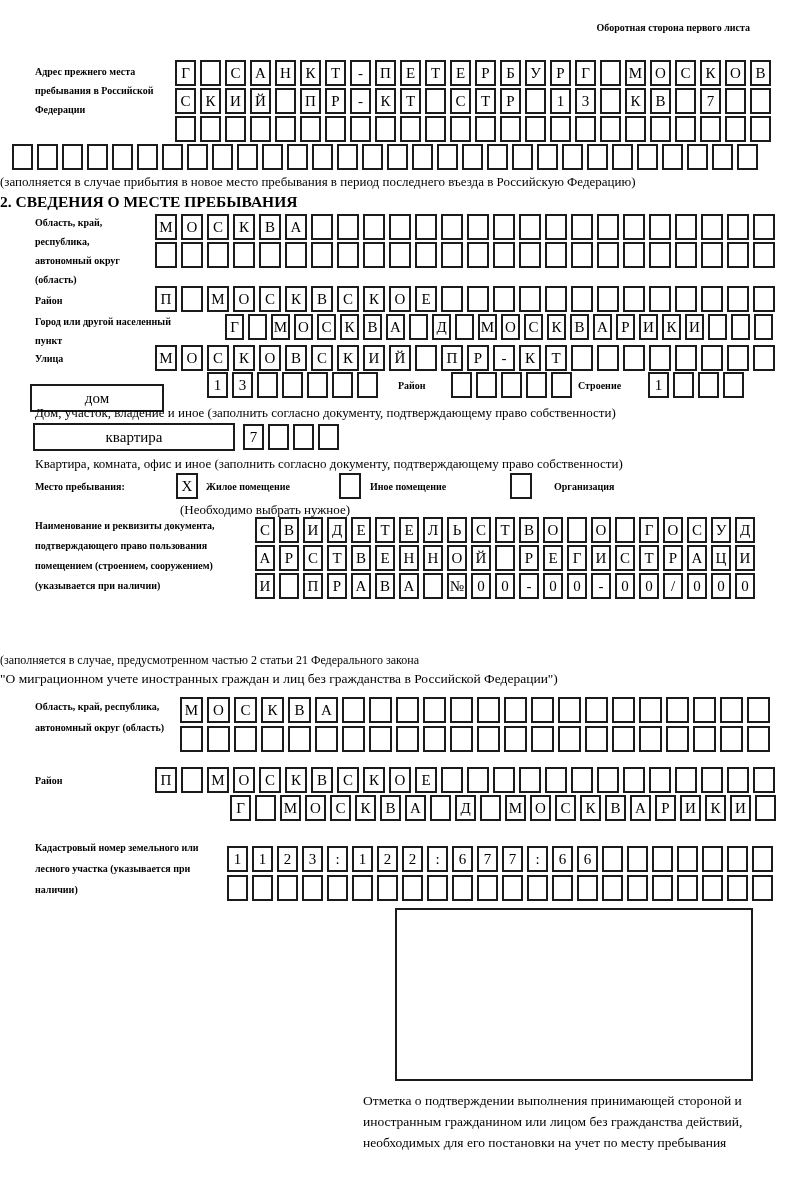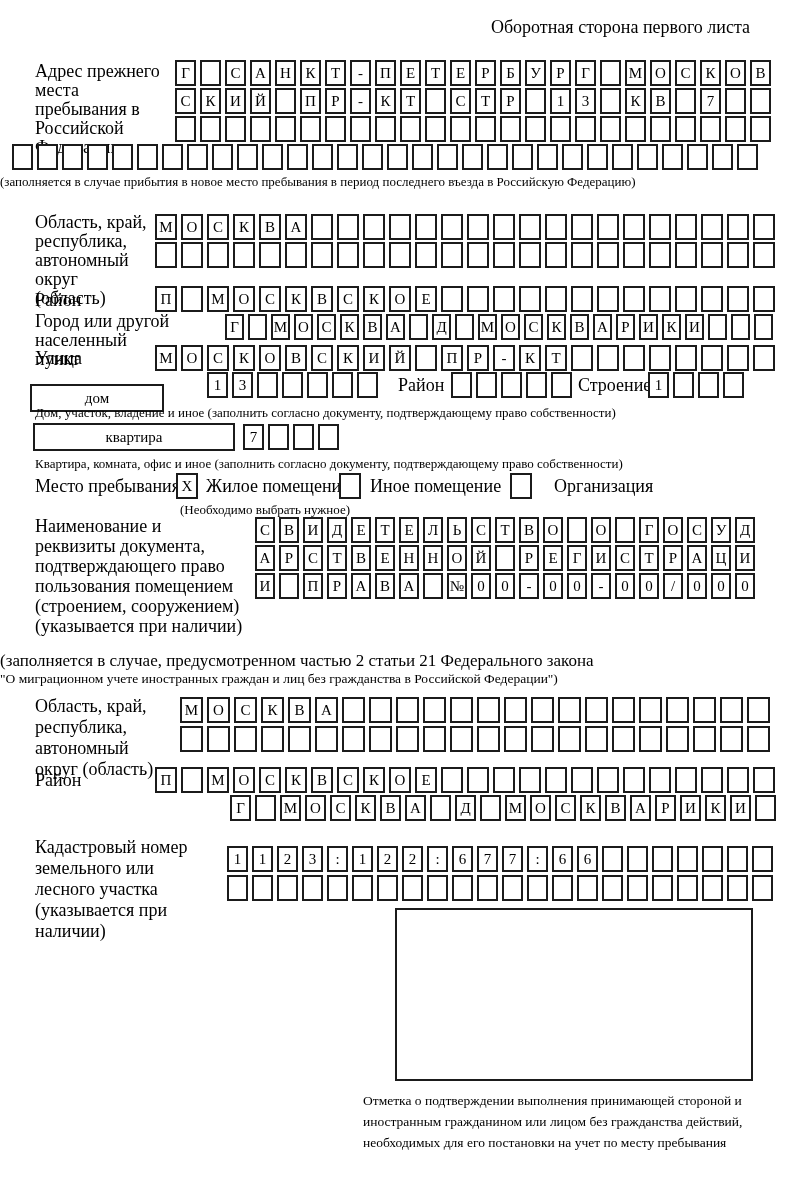--- a/index.html
+++ b/index.html
@@ -1,21 +1,21 @@
 <!DOCTYPE html>
 <html><head>
 <meta charset="utf-8">
 <style>
   html,body{margin:0;padding:0;background:#ffffff;}
   #page{
     position:relative;width:800px;height:1180px;background:#ffffff;
     font-family:"Liberation Serif","DejaVu Serif",serif;color:#000;overflow:hidden;
   }
   .abs{position:absolute;}
-  .label{font-size:18px;line-height:19px;}
+  .label{font-size:10px;line-height:19px;font-weight:bold;}
   .caption{font-size:13px;line-height:17px;}
   .title{font-size:15.5px;font-weight:bold;}
   .center{}
   .right{text-align:right;}
   .boxrow{display:flex;gap:4px;}
   .cell{
     box-sizing:border-box;flex:none;width:22px;height:26px;
     border:2px solid #1b1b1b;display:flex;align-items:center;justify-content:center;
     font-size:15px;background:#fff;
   }
@@ -142,20 +142,21 @@
       <span class="cell"></span>
       <span class="cell"></span>
       <span class="cell"></span>
       <span class="cell"></span>
       <span class="cell"></span>
       <span class="cell"></span>
       <span class="cell"></span>
     </div>
   <div class="abs caption center" style="left:0;top:173px;width:800px">(заполняется в случае прибытия в новое место пребывания в период последнего въезда в Российскую Федерацию)</div>
 
+  <div class="abs title center" style="left:0;top:193px;width:800px">2. СВЕДЕНИЯ О МЕСТЕ ПРЕБЫВАНИЯ</div>
 
   <div class="abs label" style="left:35px;top:213px;width:112px">Область, край, республика, автономный округ (область)</div>
   <div class="abs boxrow" style="left:155px;top:214px">
       <span class="cell">М</span>
       <span class="cell">О</span>
       <span class="cell">С</span>
       <span class="cell">К</span>
       <span class="cell">В</span>
       <span class="cell">А</span>
       <span class="cell"></span>
@@ -403,21 +404,21 @@
       <span class="cell">0</span>
       <span class="cell">-</span>
       <span class="cell">0</span>
       <span class="cell">0</span>
       <span class="cell">/</span>
       <span class="cell">0</span>
       <span class="cell">0</span>
       <span class="cell">0</span>
     </div>
 
-  <div class="abs caption center" style="left:0;top:652px;width:800px;font-size:17px">(заполняется в случае, предусмотренном частью 2 статьи 21 Федерального закона</div>
+  <div class="abs caption center" style="left:0;top:652px;width:800px;font-size:12px">(заполняется в случае, предусмотренном частью 2 статьи 21 Федерального закона</div>
   <div class="abs caption center" style="left:0;top:670px;width:800px;font-size:13.5px">"О миграционном учете иностранных граждан и лиц без гражданства в Российской Федерации")</div>
 
   <div class="abs label" style="left:35px;top:696px;width:140px;line-height:21px">Область, край, республика, автономный округ (область)</div>
   <div class="abs boxrow p27" style="left:180px;top:697px">
       <span class="cell">М</span>
       <span class="cell">О</span>
       <span class="cell">С</span>
       <span class="cell">К</span>
       <span class="cell">В</span>
       <span class="cell">А</span>

